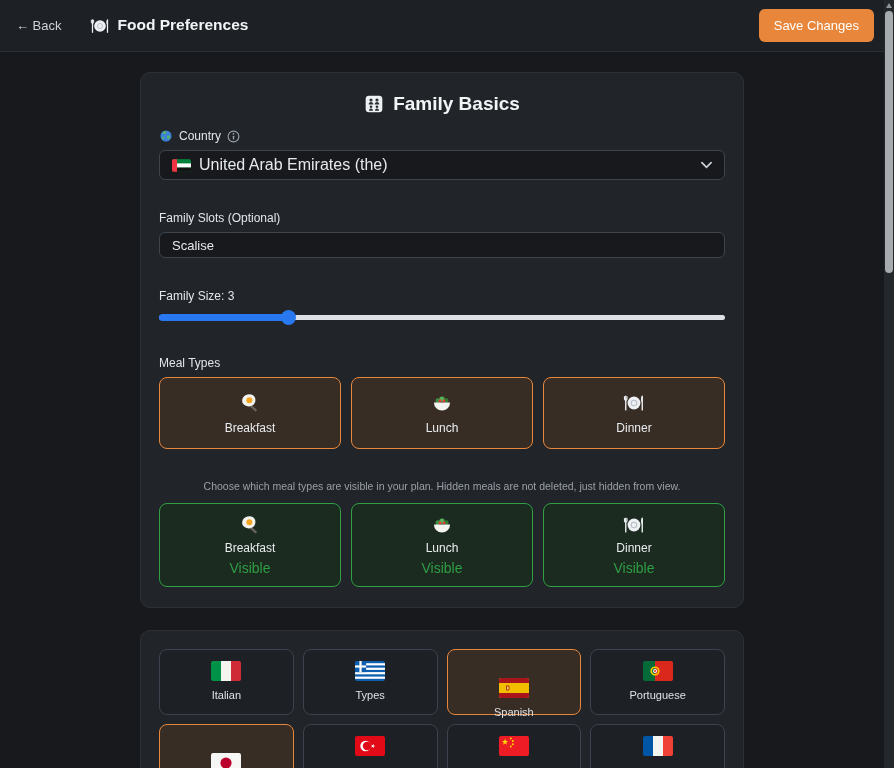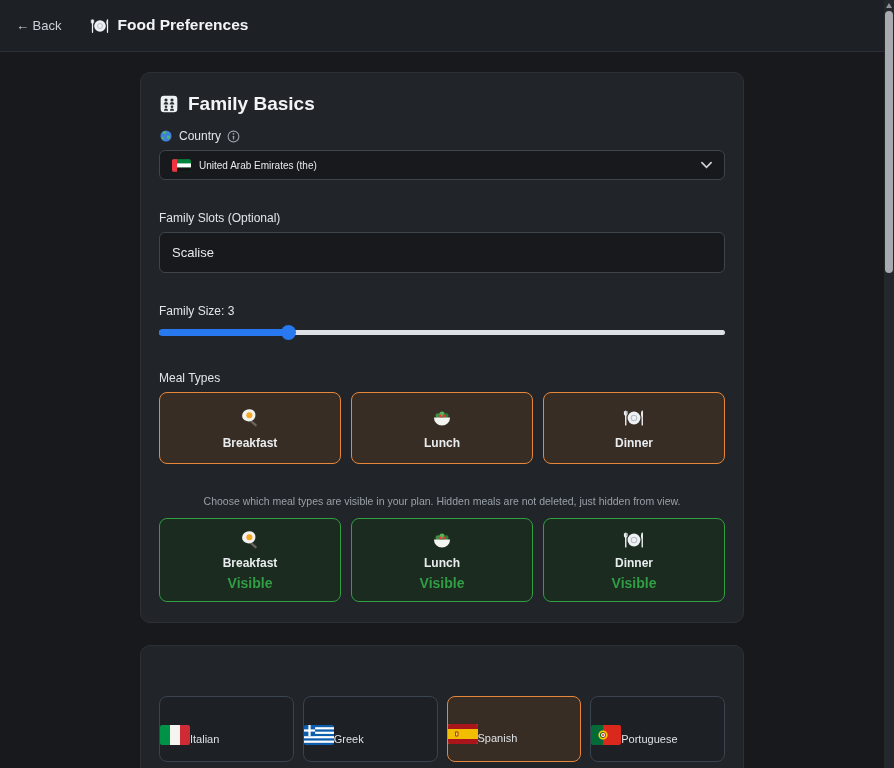--- a/index.html
+++ b/index.html
@@ -22,58 +22,58 @@
   .save-btn {
     margin-left:auto; background:#e8873b; color:#fff; border:none;
     border-radius:6px; padding:9px 15px; font-size:13px; font-family:inherit; cursor:pointer;
   }
   
   main { margin:20px 0 0 140px; }
   .card {
     width:604px; background:#212428; border:1px solid #2d3136;
     border-radius:10px; padding:18px; margin-bottom:22px;
   }
-  .card-title { display:flex; align-items:center; gap:9px; font-size:19px; font-weight:bold; color:#f2f4f6; margin:2px 0 14px; }
+  .card-title { display:flex; align-items:center; gap:9px; font-size:19px; font-weight:bold; color:#f2f4f6; margin:2px 0 14px;justify-content:center; }
   .field { margin-bottom:31px; }
   .label-row { display:flex; align-items:center; gap:6px; font-size:12px; color:#e2e6ea; margin-bottom:7px; }
   .hint { font-size:10.5px; color:#99a0a8; margin:2px 0 11px;text-align:center; }
   
   .select {
     display:flex; align-items:center; gap:8px; height:30px;
     background:#17191d; border:1px solid #3e454d; border-radius:6px;
-    padding:0 12px; font-size:10px; color:#e6e9ec; cursor:pointer;
+    padding:0 12px; font-size:16px; color:#e6e9ec; cursor:pointer;
   }
   .select .chev { margin-left:auto; display:flex; }
   .text-input {
-    width:100%; height:41px; background:#17191d; border:1px solid #3e454d;
+    width:100%; height:26px; background:#17191d; border:1px solid #3e454d;
     border-radius:6px; color:#e6e9ec; font-size:13px; padding:0 12px; font-family:inherit;
   }
   
   .slider { position:relative; height:15px; margin-top:5px; }
   .slider-track { position:absolute; top:5px; left:0; right:0; height:5px; background:#dde0e4; border-radius:3px; }
   .slider-fill  { position:absolute; top:4px; left:0; height:7px; background:#2878f0; border-radius:4px; }
   .slider-thumb { position:absolute; top:0; width:15px; height:15px; margin-left:-8px; background:#2878f0; border-radius:50%; cursor:pointer; }
   
-  .grid3 { display:grid; grid-template-columns:repeat(3,1fr); gap:10px;font-weight:bold; }
+  .grid3 { display:grid; grid-template-columns:repeat(3,1fr); gap:10px; }
   .grid4 { display:grid; grid-template-columns:repeat(4,1fr); gap:9px; }
   .meal-card {
     display:flex; flex-direction:column; align-items:center; justify-content:center;
     gap:7px; border-radius:8px; cursor:pointer;
   }
   .selected-orange { height:72px; background:#372d25; border:1.5px solid #e8873b; }
   .selected-green  { height:84px; background:#1c2b20; border:1.5px solid #2ea043; gap:5px; }
   .mt-icon svg { width:22px; height:22px; display:block; }
   .mt-label { font-size:12px; color:#e9ecef; }
   .mt-status { font-size:14px; color:#2f9e44; }
   .cuisine-card {
-    height:66px; display:flex; align-items:center;
+    height:66px; display:flex; flex-direction:column; align-items:center;
     padding-top:11px; background:#1d2126; border:1px solid #3a434e;
-    border-radius:8px; cursor:pointer;margin-top:32px;
-  }
-  .cuisine-card.selected { background:#372d25; border:1.5px solid #e8873b; padding-top:10px; }
+    border-radius:8px; cursor:pointer;
+  }
+  .cuisine-card.selected { background:#372d25; border:1.5px solid #e8873b; padding-top:28px; }
   .cz-label { font-size:11px; color:#dde1e5; margin-top:8px; }
   .flag-lg svg { width:30px; height:20px; border-radius:2px; display:block; }
   .flag svg { width:19px; height:13px; border-radius:2px; display:block; }
   .icon-sm svg { width:14px; height:14px; display:block; }
   .icon-xs svg { width:13px; height:13px; display:block; }
   .icon-md svg { width:20px; height:20px; display:block; }
   
   .scrollbar { position:fixed; top:0; right:0; width:10px; height:768px; background:#24272b; }
   .scroll-arrow { position:absolute; top:3px; left:2px; width:0; height:0;
     border-left:3px solid transparent; border-right:3px solid transparent; border-bottom:5px solid #8f959b; }
@@ -90,20 +90,21 @@
           <circle cx="12" cy="12" r="7" fill="#eef1f4"></circle>
           <circle cx="12" cy="12" r="3" fill="none" stroke="#b9bfc6" stroke-width="1.2"></circle>
           <path d="M3 4.5v15" stroke="#eef1f4" stroke-width="1.5" stroke-linecap="round"></path>
           <path d="M1.6 4.5v3a1.4 1.4 0 0 0 2.8 0v-3" fill="none" stroke="#eef1f4" stroke-width="1.2"></path>
           <path d="M21 4.5v15" stroke="#eef1f4" stroke-width="1.5" stroke-linecap="round"></path>
           <path d="M21 4.5c-1.8.6-1.8 5.5 0 6.5z" fill="#eef1f4"></path>
         </svg>
       </span>
     <span>Food Preferences</span>
   </div>
+  <button class="save-btn">Save Changes</button>
 </header>
 
 <main>
 
   <section class="card">
     <h2 class="card-title">
       <span class="icon-md">
           <svg viewBox="0 0 24 24">
             <rect x="2" y="2" width="20" height="20" rx="4" fill="#eef1f4"></rect>
             <circle cx="8.4" cy="7.2" r="1.9" fill="#2a2d31"></circle>
@@ -282,21 +283,21 @@
               <rect width="30" height="20" fill="#0d5eaf"></rect>
               <rect y="2.2" width="30" height="2.2" fill="#fff"></rect>
               <rect y="6.7" width="30" height="2.2" fill="#fff"></rect>
               <rect y="11.1" width="30" height="2.2" fill="#fff"></rect>
               <rect y="15.6" width="30" height="2.2" fill="#fff"></rect>
               <rect width="11.1" height="11.1" fill="#0d5eaf"></rect>
               <rect x="4.4" width="2.2" height="11.1" fill="#fff"></rect>
               <rect y="4.4" width="11.1" height="2.2" fill="#fff"></rect>
             </svg>
           </span>
-    <span class="cz-label">Greek</span>
+    <span class="cz-label">Types</span>
   </div>
         <div class="cuisine-card selected">
     <span class="flag-lg">
             <svg viewBox="0 0 30 20">
               <rect width="30" height="20" fill="#f1bf00"></rect>
               <rect width="30" height="5" fill="#aa151b"></rect>
               <rect y="15" width="30" height="5" fill="#aa151b"></rect>
               <rect x="7" y="7.6" width="3.4" height="4.8" rx="0.8" fill="#aa151b"></rect>
               <rect x="7.8" y="8.4" width="1.8" height="3.2" fill="#f6d860"></rect>
             </svg>

